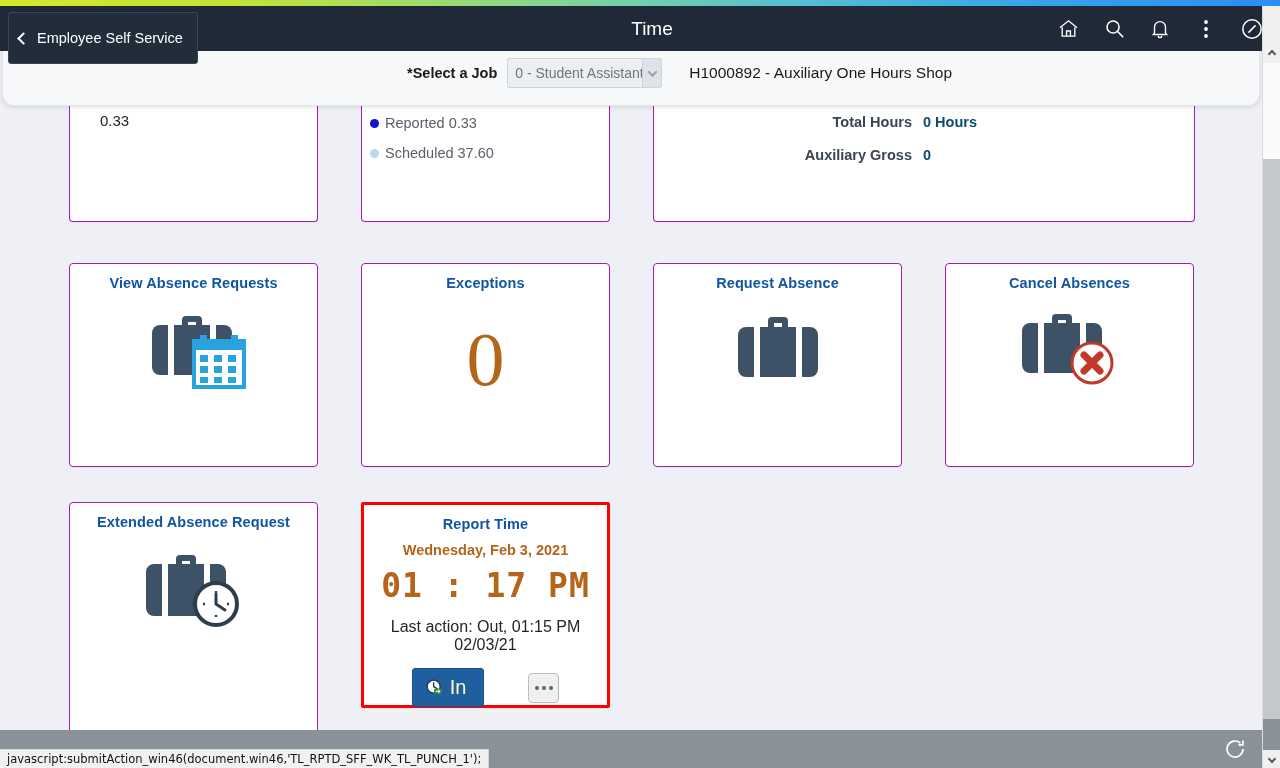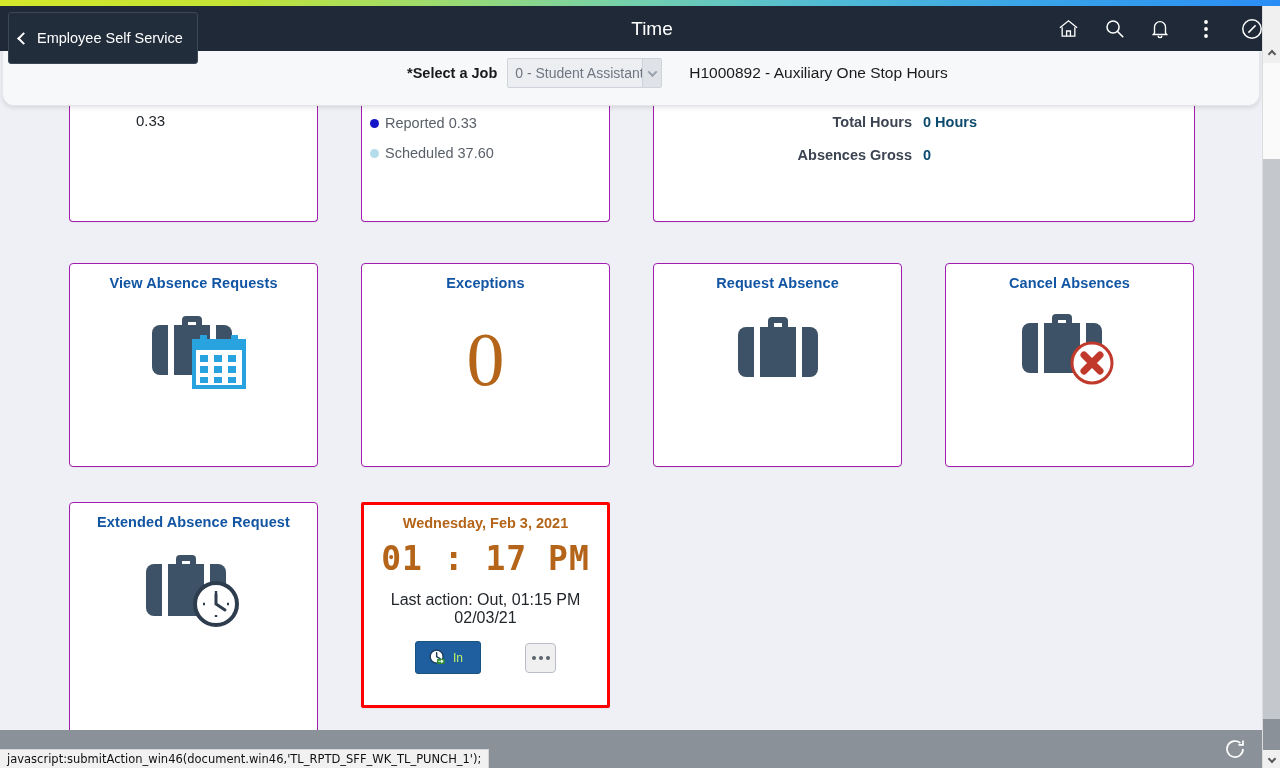--- a/index.html
+++ b/index.html
@@ -279,22 +279,22 @@
     margin-top: 14px;
   }
   .btn-in {
     display: flex;
     align-items: center;
     gap: 7px;
     background: #1f5fa0;
     border: 1px solid #18527f;
     border-radius: 3px;
     padding: 7px 17px 7px 13px;
-    color: #bef264;
-    font-size: 12px;
+    color: #fef9c3;
+    font-size: 20px;
     cursor: pointer;
   }
   .btn-ellipsis {
     width: 31px; height: 30px;
     background: #f0f0f0;
     border: 1px solid #b9bec6;
     border-radius: 4px;
     display: flex;
     align-items: center;
     justify-content: center;
@@ -437,27 +437,27 @@
 
   <div class="subheader">
     <div class="job-row">
       <span class="job-label">*Select a Job</span>
       <div class="job-select">
         <span class="val">0 - Student Assistant</span>
         <span class="arrow-btn">
           <span class="caret-down"></span>
         </span>
       </div>
-      <span class="job-dept">H1000892 - Auxiliary One Stop Hours</span>
+      <span class="job-dept">H1000892 - Auxiliary One Hours Shop</span>
     </div>
   </div>
 
   <div class="content">
 
-    <div class="tile cut" style="left:69px; top:0; width:249px; height:122px;padding-left:36px;">
+    <div class="tile cut" style="left:69px; top:0; width:249px; height:122px;">
       <div class="cut-value">0.33</div>
     </div>
 
     <div class="tile cut" style="left:361px; top:0; width:249px; height:122px;">
       <div class="legend">
         <div class="legend-row">
           <span class="dot" style="background:#1414c8"></span>
           <span>Reported 0.33</span>
         </div>
         <div class="legend-row">
@@ -467,21 +467,21 @@
       </div>
     </div>
 
     <div class="tile cut" style="left:653px; top:0; width:542px; height:122px;">
       <div class="kv">
         <div class="kv-row">
           <span class="k">Total Hours</span>
           <span class="v">0 Hours</span>
         </div>
         <div class="kv-row">
-          <span class="k">Absences Gross</span>
+          <span class="k">Auxiliary Gross</span>
           <span class="v">0</span>
         </div>
       </div>
     </div>
 
     <div class="tile" style="left:69px; top:163px; width:249px; height:204px;">
       <div class="tile-title">View Absence Requests</div>
       <div class="tile-body">
         <svg width="112" height="86" viewBox="0 0 112 86">
           <rect x="14" y="20" width="80" height="50" rx="8" fill="#3d5266"></rect>
@@ -549,20 +549,21 @@
           <rect x="62" y="20" width="6" height="52" fill="#ffffff"></rect>
           <path d="M34 20v-5a4 4 0 0 1 4-4h12a4 4 0 0 1 4 4v5h-6v-3H40v3z" fill="#3d5266"></path>
           <circle cx="74" cy="60" r="21" fill="#ffffff" stroke="#2e3d4d" stroke-width="4"></circle>
           <path d="M74 47v2M74 71v2M61 60h2M85 60h2" stroke="#2e3d4d" stroke-width="2.4"></path>
           <path d="M74 60V50M74 60l9 6" stroke="#2e3d4d" stroke-width="3" stroke-linecap="round"></path>
         </svg>
       </div>
     </div>
 
     <div class="tile highlight" style="left:361px; top:402px; width:249px; height:206px;">
+      <div class="tile-title">Report Time</div>
       <div class="rt-date">Wednesday, Feb 3, 2021</div>
       <div class="rt-time">01 : 17 PM</div>
       <div class="rt-last">Last action: Out, 01:15 PM 02/03/21</div>
       <div class="rt-actions">
         <div class="btn-in">
           <svg width="17" height="17" viewBox="0 0 20 20">
             <circle cx="9" cy="9" r="7.6" fill="#ffffff" stroke="#1b3a5c" stroke-width="1.6"></circle>
             <path d="M9 9V4.4M9 9l4 2.4" stroke="#1b3a5c" stroke-width="1.7" stroke-linecap="round"></path>
             <rect x="9.5" y="11.5" width="9" height="6" rx="1" fill="#2e8b2e"></rect>
             <path d="M11 14.5h5M14.5 12.8l1.8 1.7-1.8 1.7" stroke="#ffffff" stroke-width="1.2" fill="none"></path>

